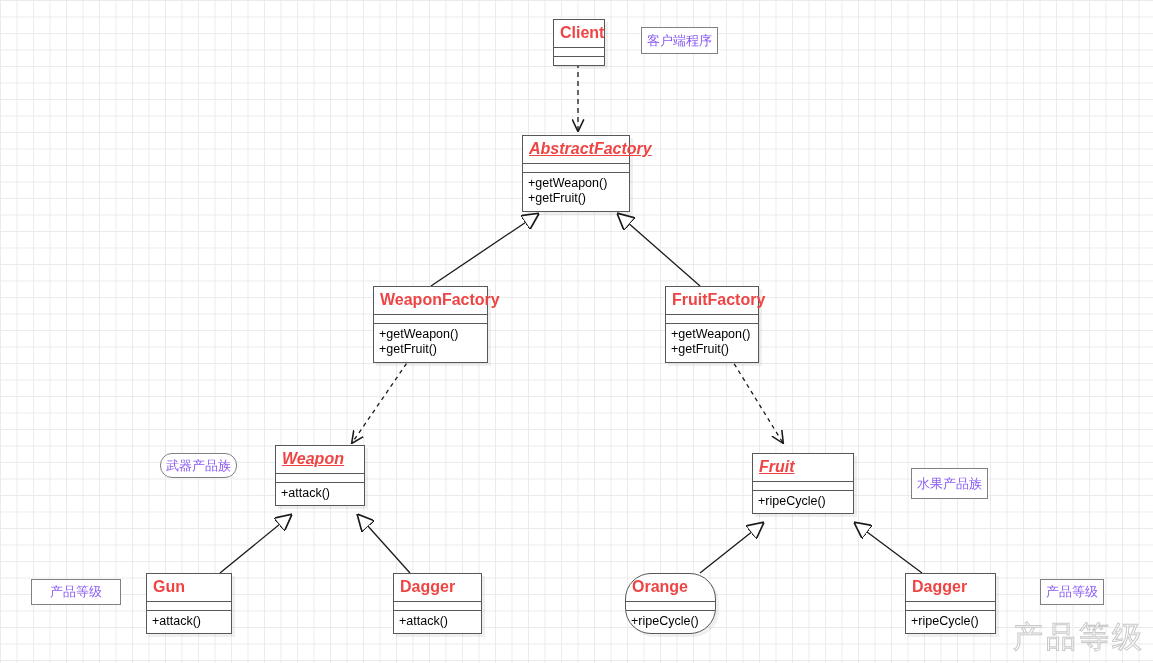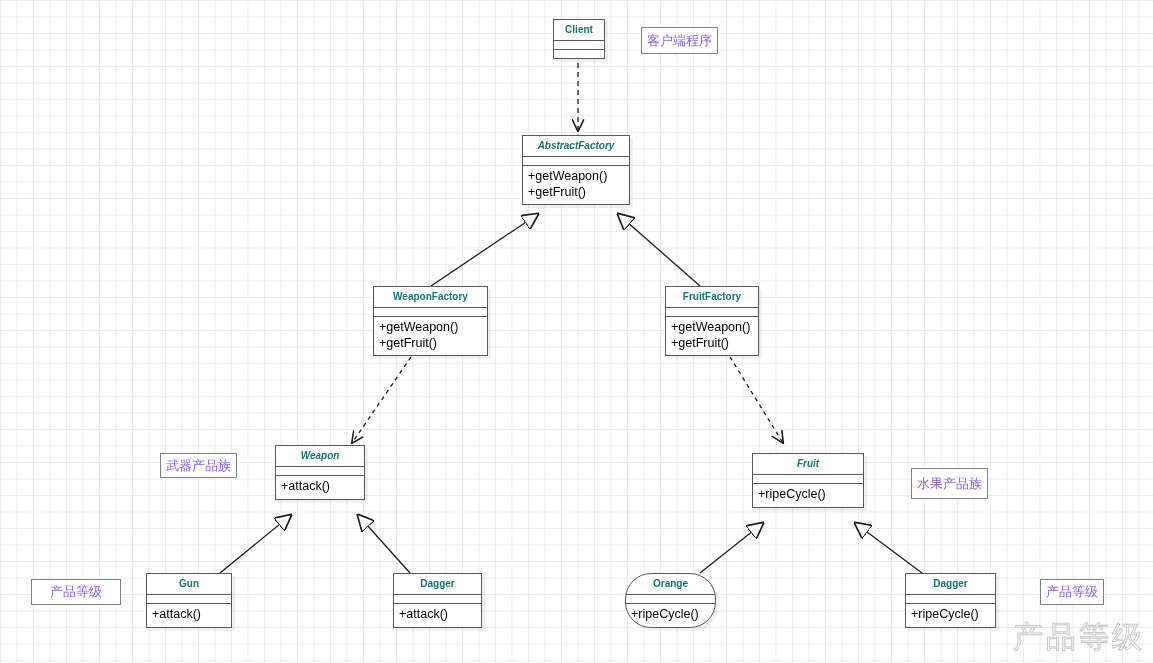--- a/index.html
+++ b/index.html
@@ -30,31 +30,32 @@
   
   .uml-class {
     position: absolute;
     background: #ffffff;
     border: 1.5px solid #585858;
     box-sizing: border-box;
     box-shadow: 3px 3px 0 rgba(0,0,0,0.06);
     z-index: 3;
   }
   .uml-name {
-    text-align: center;
-    font-size: 10px;
+    text-align: left;
+    font-size: 16px;
     font-weight: bold;
-    color: #0f766e;
+    color: #ef4444;
     padding: 4px 6px 5px 6px;
     border-bottom: 1.5px solid #585858;
     line-height: 1.1;
     white-space: nowrap;
   }
   .uml-class.abstract > .uml-name {
     font-style: italic;
+    text-decoration: underline;
   }
   .uml-attrs {
     height: 8px;
     border-bottom: 1.5px solid #585858;
   }
   .uml-ops {
     padding: 3px 2px 4px 5px;
     font-size: 12.5px;
     color: #000000;
     line-height: 1.25;
@@ -179,21 +180,21 @@
   </div>
 
   <div class="uml-class abstract" style="left:275px; top:445px; width:90px;">
     <div class="uml-name">Weapon</div>
     <div class="uml-attrs"></div>
     <div class="uml-ops">
       <div class="op-line">+attack()</div>
     </div>
   </div>
 
-  <div class="uml-class abstract" style="left:752px; top:453px; width:112px;">
+  <div class="uml-class abstract" style="left:752px; top:453px; width:102px;">
     <div class="uml-name">Fruit</div>
     <div class="uml-attrs"></div>
     <div class="uml-ops">
       <div class="op-line">+ripeCycle()</div>
     </div>
   </div>
 
   <div class="uml-class" style="left:146px; top:573px; width:86px;">
     <div class="uml-name">Gun</div>
     <div class="uml-attrs"></div>
@@ -223,21 +224,21 @@
     <div class="uml-attrs"></div>
     <div class="uml-ops">
       <div class="op-line">+ripeCycle()</div>
     </div>
   </div>
 
   <div class="note-box" style="left:641px; top:27px; width:77px; height:27px;">
     <span>客户端程序</span>
   </div>
 
-  <div class="note-box" style="left:160px; top:453px; width:77px; height:25px;">
+  <div class="note-box" style="left:160px; top:453px; width:77px; height:25px;border-radius:12px;">
     <span>武器产品族</span>
   </div>
 
   <div class="note-box" style="left:911px; top:468px; width:77px; height:31px;">
     <span>水果产品族</span>
   </div>
 
   <div class="note-box" style="left:31px; top:579px; width:90px; height:26px;">
     <span>产品等级</span>
   </div>

